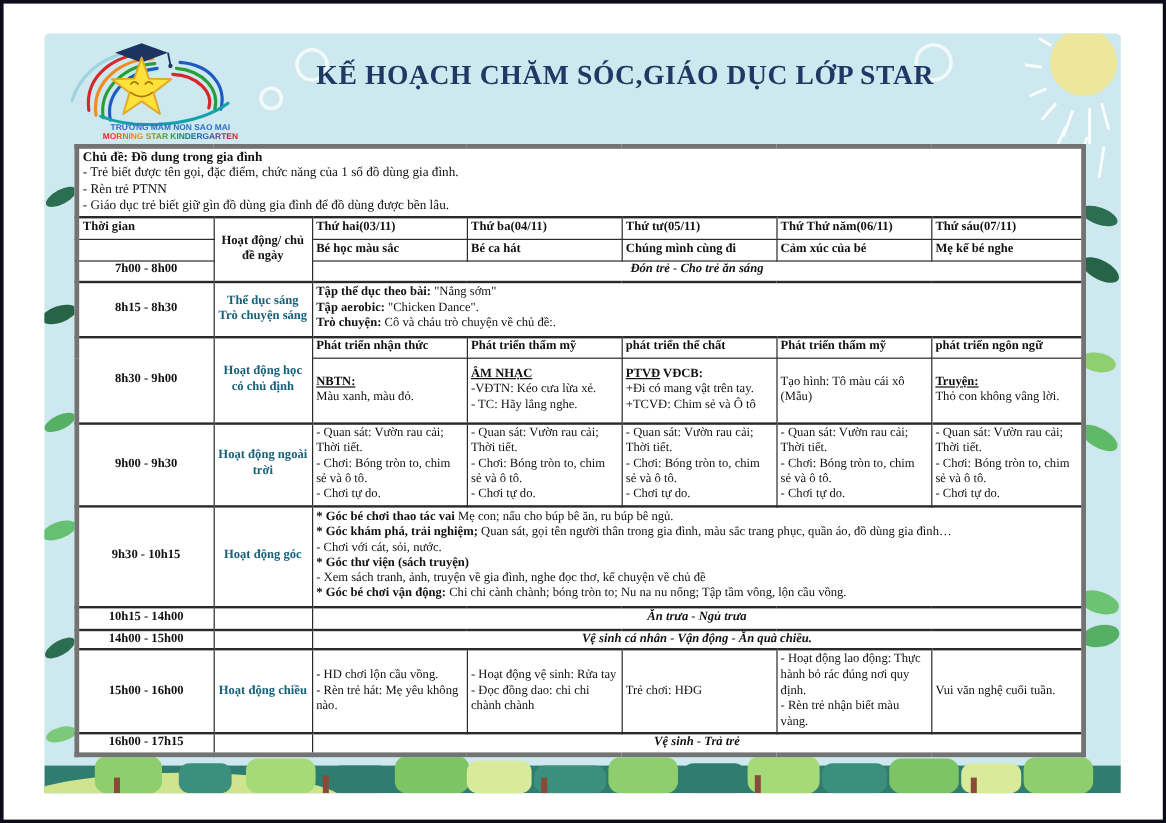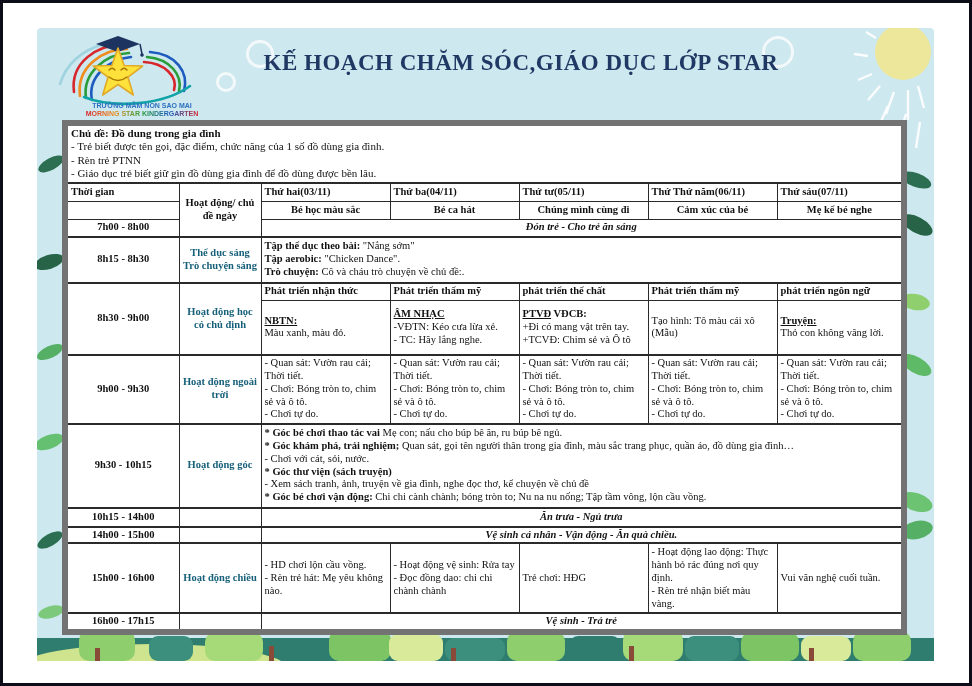--- a/index.html
+++ b/index.html
@@ -13,30 +13,30 @@
   .main-title{font-size:23px;font-weight:bold;color:#1f3864;letter-spacing:.5px;}
   .sub-title{font-size:19px;font-weight:bold;color:#2d53a0;margin-top:6px;}
   
   .sun-wrap{position:absolute;left:828px;top:28px;width:106px;height:130px;}
   .cloud{position:absolute;border:3px solid rgba(255,255,255,.75);border-radius:50%;}
   .leaves-left{position:absolute;left:37px;top:120px;width:26px;height:505px;}
   .leaves-right{position:absolute;left:900px;top:120px;width:34px;height:505px;}
   .landscape{position:absolute;left:37px;top:626px;width:897px;height:35px;}
   
   table.sched{position:absolute;left:62px;top:120px;width:839px;background:#ffffff;
-      border-collapse:collapse;border:6px solid #737373;table-layout:fixed;
+      border-collapse:collapse;border:4px solid #737373;table-layout:fixed;
       font-size:10.5px;line-height:1.22;z-index:10;font-family:Liberation Serif, serif;}
   table.sched td{border:1px solid #2a2a2a;padding:1px 3px;vertical-align:middle;overflow:hidden;}
   tr.t2 > td{border-top-width:2px;}
   .chude{font-size:11px;padding:2px 5px;vertical-align:top;}
   .timec{font-weight:bold;text-align:center;}
   .actc{font-weight:bold;text-align:center;color:#17607a;}
   .acth{font-weight:bold;text-align:center;color:#111;}
   .dayh{font-weight:bold;}
-  .topich{font-weight:bold;text-align:center;}
+  .topich{font-weight:bold;}
   .merged{font-weight:bold;font-style:italic;text-align:center;}
   .lefttop{text-align:left;vertical-align:top;}
   .ctr{}
   .u{font-weight:bold;text-decoration:underline;}
   .b{font-weight:bold;}
   .mid{vertical-align:middle;margin-left:28px;}
   .line{margin:0;}
 </style>
 </head>
 <body>

